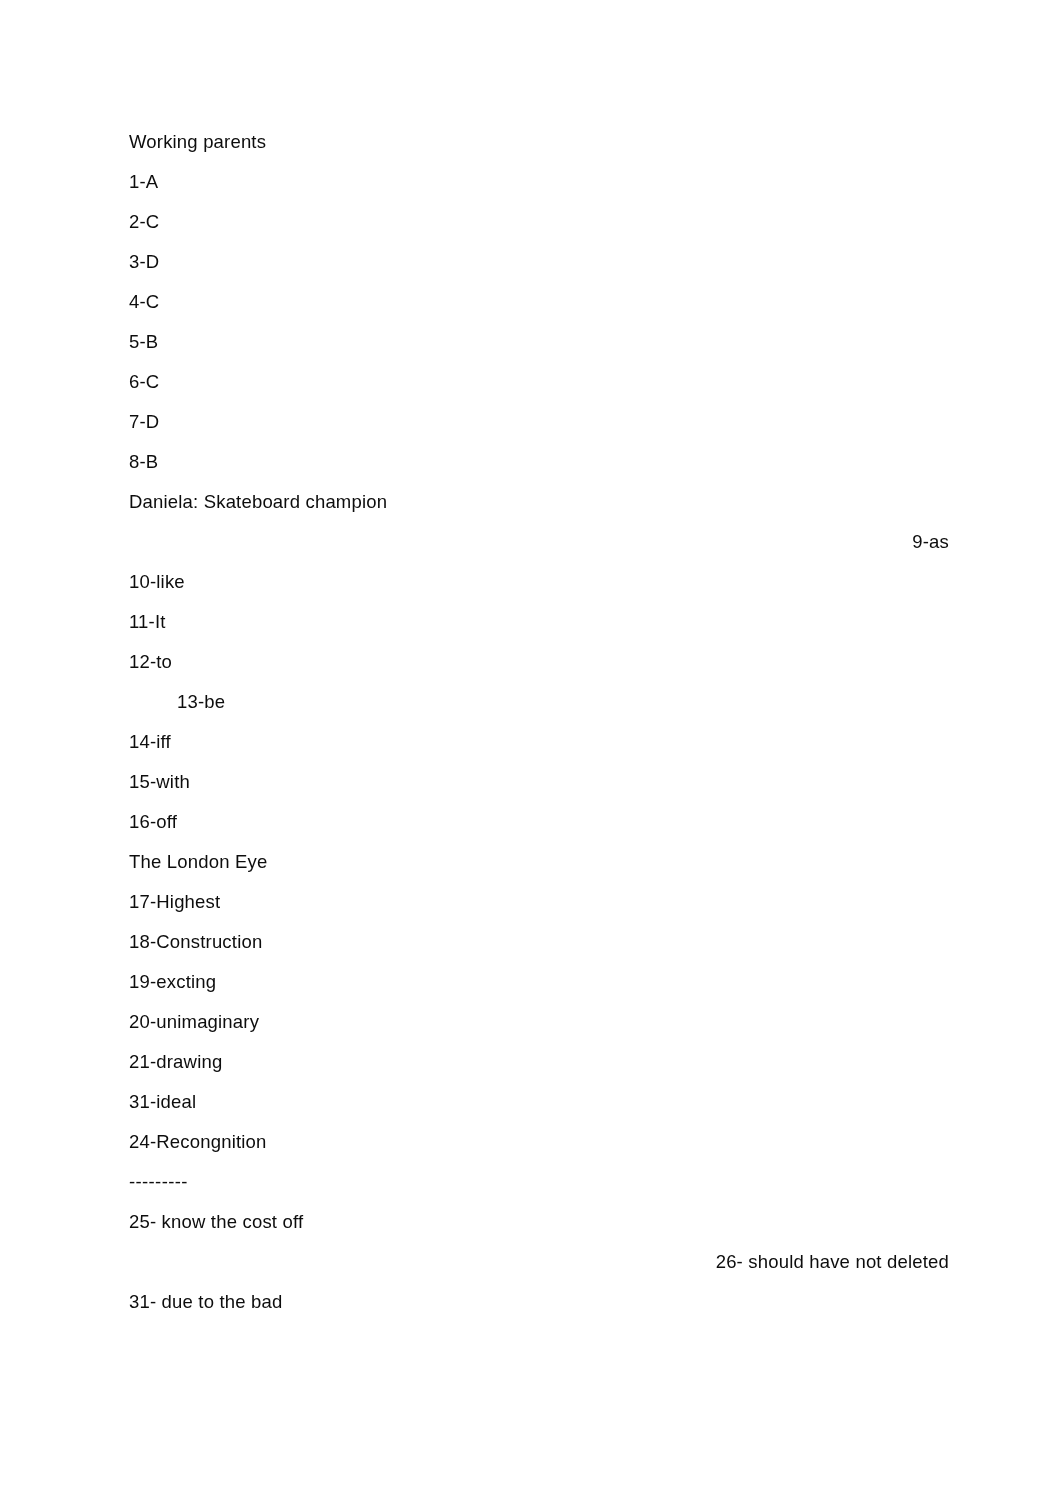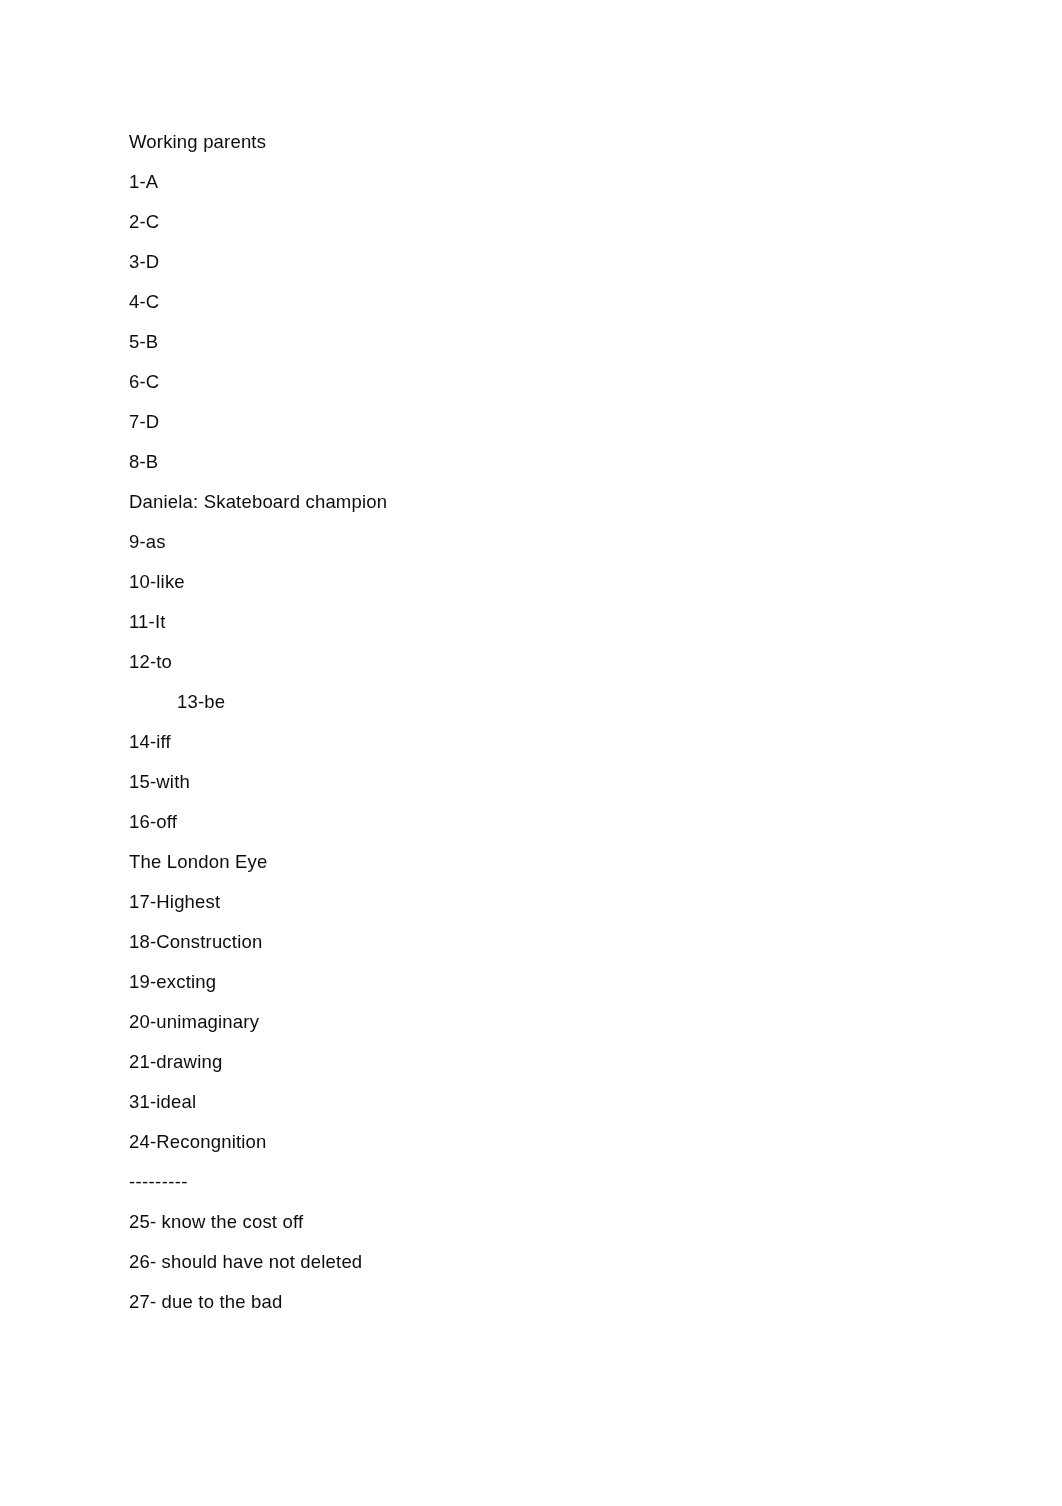--- a/index.html
+++ b/index.html
@@ -50,34 +50,34 @@
       <div class="doc-line heading" style="color: rgb(13, 13, 13);">Working parents</div>
       <div class="doc-line" style="color: rgb(13, 13, 13);">1-A</div>
       <div class="doc-line" style="color: rgb(13, 13, 13);">2-C</div>
       <div class="doc-line" style="color: rgb(13, 13, 13);">3-D</div>
       <div class="doc-line" style="color: rgb(13, 13, 13);">4-C</div>
       <div class="doc-line" style="color: rgb(13, 13, 13);">5-B</div>
       <div class="doc-line" style="color: rgb(13, 13, 13);">6-C</div>
       <div class="doc-line" style="color: rgb(13, 13, 13);">7-D</div>
       <div class="doc-line" style="color: rgb(13, 13, 13);">8-B</div>
       <div class="doc-line heading" style="color: rgb(13, 13, 13);">Daniela: Skateboard champion</div>
-      <div class="doc-line" style="color: rgb(13, 13, 13);">9-as</div>
+      <div class="doc-line" style="color: rgb(13, 13, 13); text-align: right;">9-as</div>
       <div class="doc-line" style="color: rgb(13, 13, 13);">10-like</div>
       <div class="doc-line" style="color: rgb(13, 13, 13);">11-It</div>
       <div class="doc-line" style="color: rgb(13, 13, 13);">12-to</div>
       <div class="doc-line" style="color: rgb(13, 13, 13); margin-left: 48px;">13-be</div>
       <div class="doc-line" style="color: rgb(13, 13, 13);">14-iff</div>
       <div class="doc-line" style="color: rgb(13, 13, 13);">15-with</div>
       <div class="doc-line" style="color: rgb(13, 13, 13);">16-off</div>
       <div class="doc-line heading" style="color: rgb(13, 13, 13);">The London Eye</div>
       <div class="doc-line" style="color: rgb(13, 13, 13);">17-Highest</div>
       <div class="doc-line" style="color: rgb(13, 13, 13);">18-Construction</div>
       <div class="doc-line" style="color: rgb(13, 13, 13);">19-excting</div>
       <div class="doc-line" style="color: rgb(13, 13, 13);">20-unimaginary</div>
       <div class="doc-line" style="color: rgb(13, 13, 13);">21-drawing</div>
       <div class="doc-line" style="color: rgb(13, 13, 13);">31-ideal</div>
       <div class="doc-line" style="color: rgb(13, 13, 13);">24-Recongnition</div>
       <div class="doc-line separator" style="color: rgb(13, 13, 13);">---------</div>
       <div class="doc-line" style="color: rgb(13, 13, 13);">25- know the cost off</div>
-      <div class="doc-line" style="color: rgb(13, 13, 13);">26- should have not deleted</div>
-      <div class="doc-line" style="color: rgb(13, 13, 13);">27- due to the bad</div>
+      <div class="doc-line" style="color: rgb(13, 13, 13); text-align: right;">26- should have not deleted</div>
+      <div class="doc-line" style="color: rgb(13, 13, 13);">31- due to the bad</div>
     </div>
 </div>
 
 </body></html>

